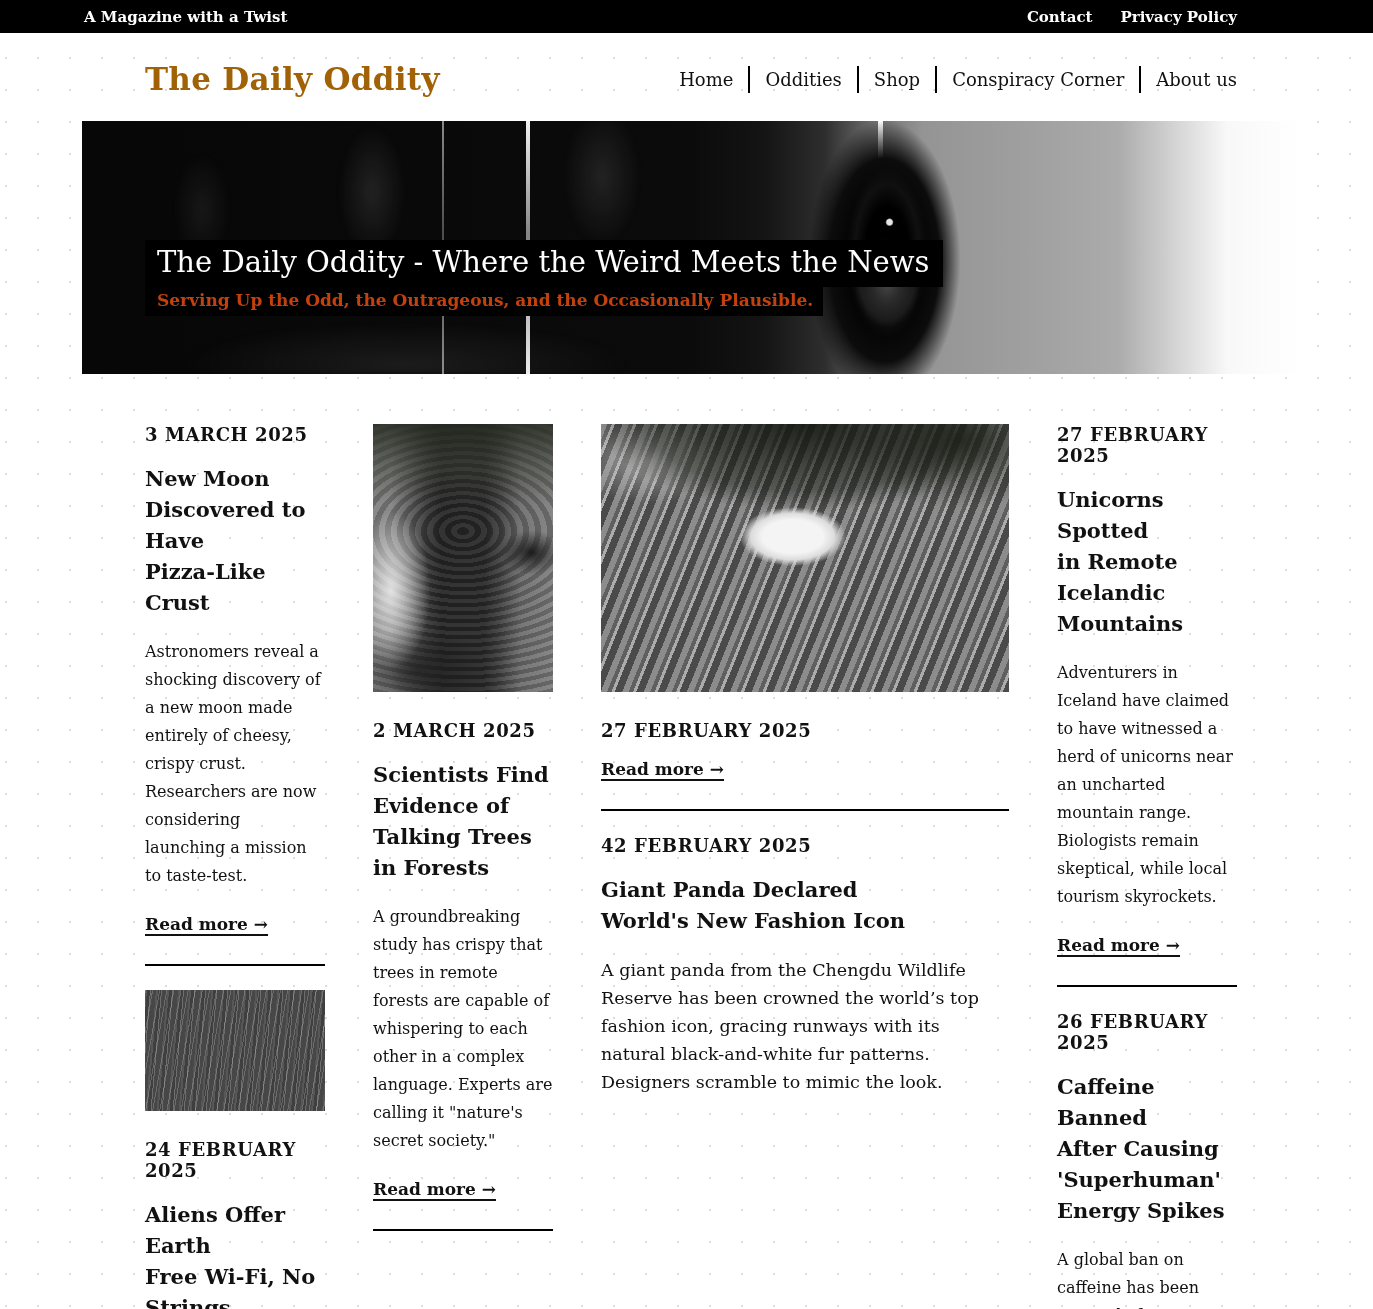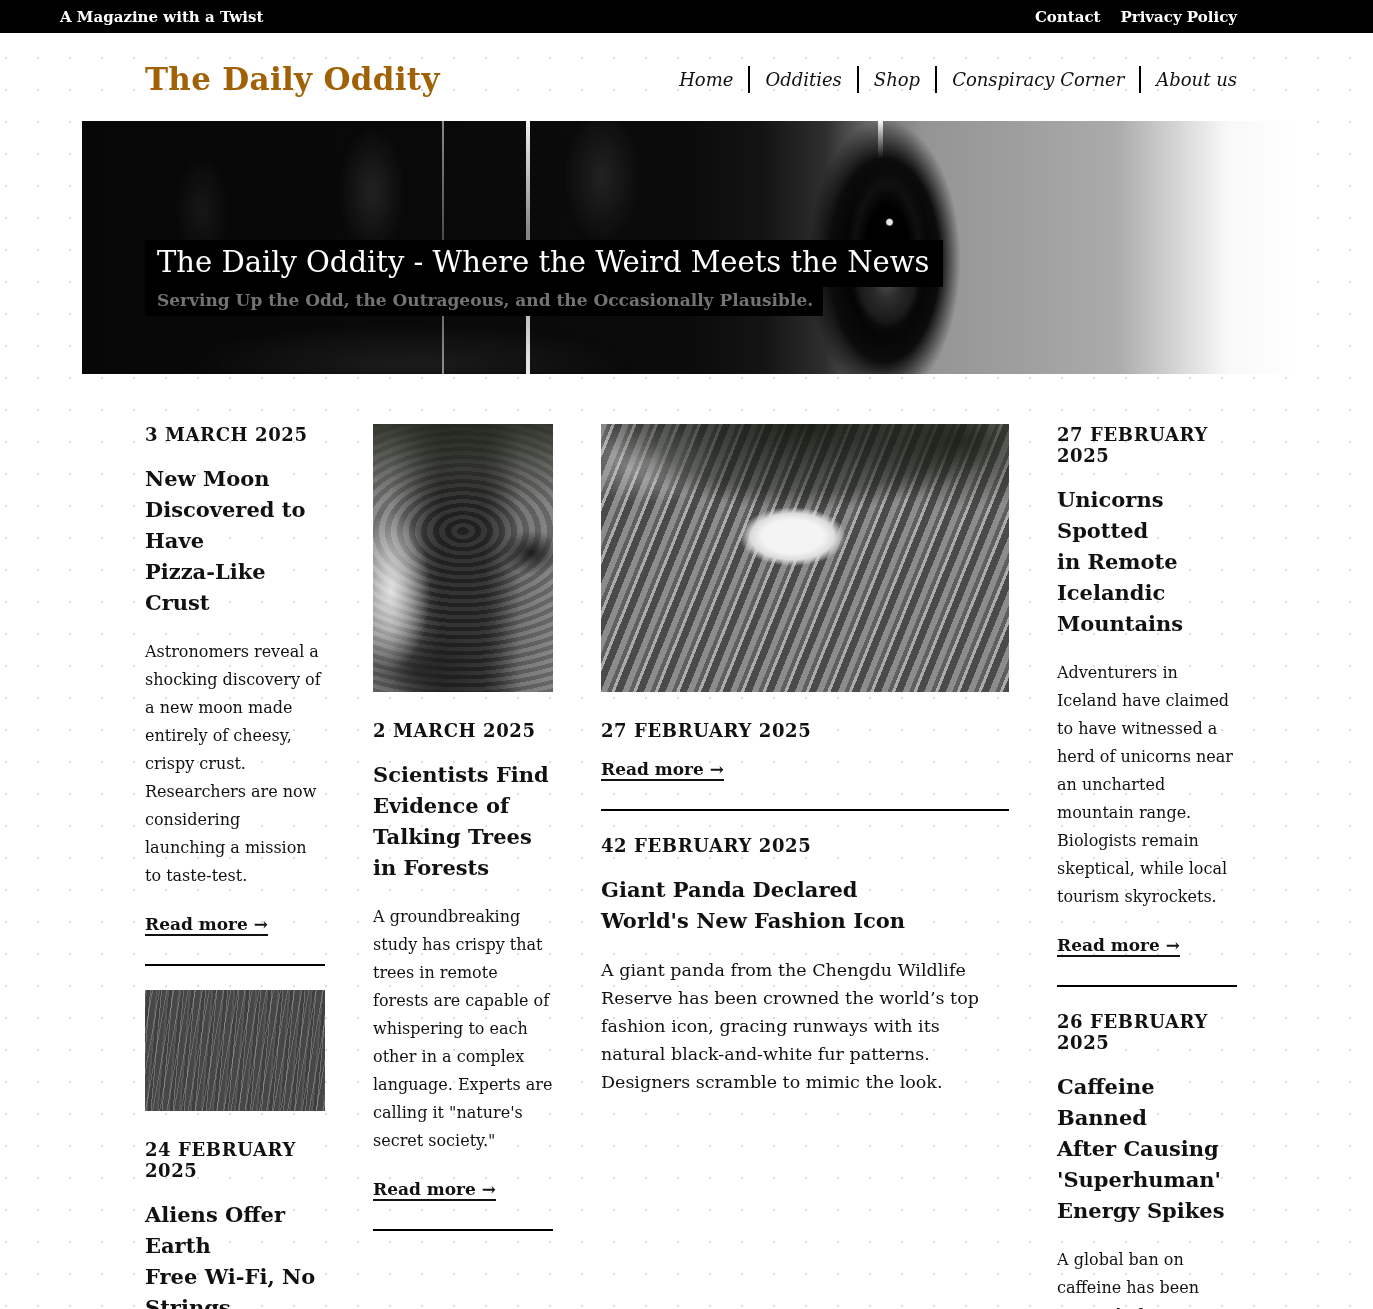--- a/index.html
+++ b/index.html
@@ -10,33 +10,33 @@
     background-color: #ffffff;
     background-image: radial-gradient(circle, #dcdcdc 1.1px, rgba(0,0,0,0) 1.3px);
     background-size: 32px 32px;
     background-position: 22px 10px;
   }
 
   
   .topbar {
     height: 33px; background: #000; color: #fff;
     display: flex; align-items: center; justify-content: space-between;
-    padding: 0 136px 0 60px; font-weight: 700; font-size: 15px;
-  }
-  .topbar-links { display: flex; gap: 20px; }
+    padding: 0 136px 0 84px; font-weight: 700; font-size: 15px;
+  }
+  .topbar-links { display: flex; gap: 28px; }
   .topbar-links a { color: #fff; text-decoration: none; font-weight: 700; }
 
   
   .masthead {
     display: flex; align-items: center; justify-content: space-between;
     padding: 28px 136px 24px 145px;
   }
   .logo { font-size: 31px; font-weight: 700; letter-spacing: .3px; color: #a16207; text-decoration: none; }
   .nav { display: flex; align-items: center; font-size: 18px; }
-  .nav a { color: #111; text-decoration: none; font-style: italic; }
+  .nav a { color: #111; text-decoration: none; }
   .nav .sep { width: 2px; height: 27px; background: #000; margin: 0 15px; }
 
   
   .hero {
     position: relative; width: 1218px; height: 253px; margin-left: 82px;
     background: #000; overflow: hidden; text-decoration: underline;
   }
   .hero-photo {
     position: absolute; inset: 0;
     background: linear-gradient(90deg,#070707 0%,#0b0b0b 50%,#141414 56%,#2e2e2e 61%,
@@ -64,21 +64,21 @@
   .streak.s2 { left: 444px; width: 4px; }
   .streak.s3 { left: 796px; width: 5px; height: 155px; bottom: auto;
     background: linear-gradient(180deg, rgba(255,255,255,1), rgba(255,255,255,.85)); }
   .hero-caption { position: absolute; left: 63px; bottom: 58px; }
   .hero-title {
     display: inline-block; background: #000; color: #fff;
     font-size: 29px; font-weight: 400; padding: 5px 14px 8px 12px;
   }
   .hero-subtitle-row { margin-top: 0; }
   .hero-subtitle {
-    display: inline-block; background: #000; color: #737373;
+    display: inline-block; background: #000; color: #c2410c;
     font-size: 17px; font-weight: 700; padding: 3px 10px 6px 12px;
   }
 
   
   .content {
     margin: 50px 136px 0 145px;
     display: grid; grid-template-columns: 180px 180px 408px 180px;
     column-gap: 48px; align-items: start;
   }
   .date { font-size: 18px; font-weight: 700; letter-spacing: .6px; margin-bottom: 18px; }

